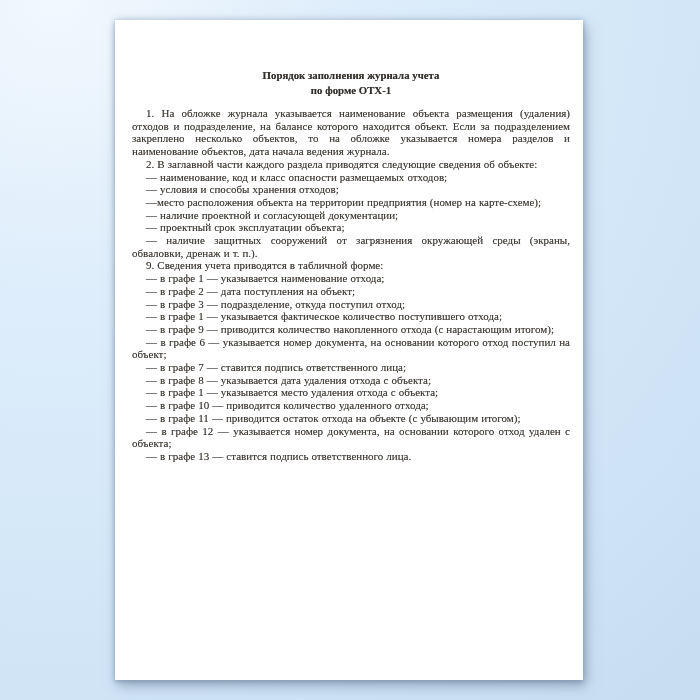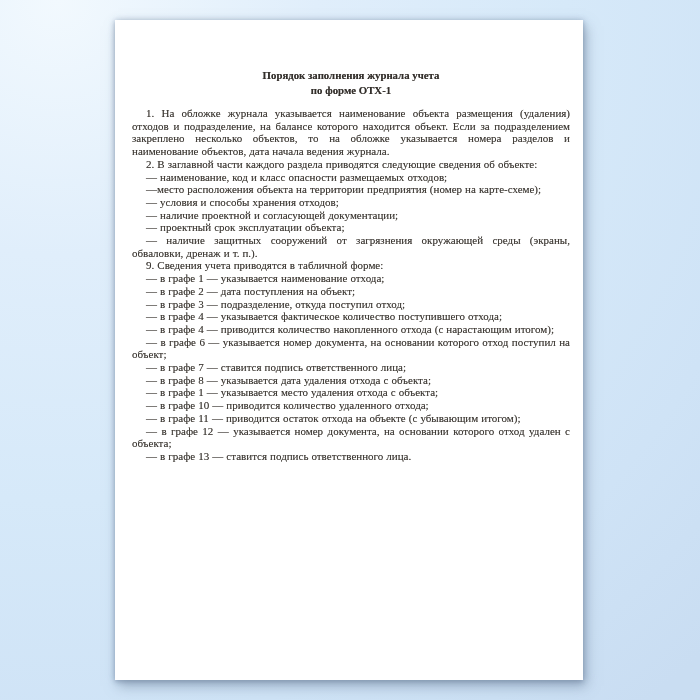--- a/index.html
+++ b/index.html
@@ -69,31 +69,31 @@
   <div class="page">
     <div class="content">
       <h1 class="doc-title">
         <span>Порядок заполнения журнала учета</span>
         <span>по форме ОТХ-1</span>
       </h1>
       <div class="doc-body">
         <p>1. На обложке журнала указывается наименование объекта размещения (удаления) отходов и подразделение, на балансе которого находится объект. Если за подразделением закреплено несколько объектов, то на обложке указывается номера разделов и наименование объектов, дата начала ведения журнала.</p>
         <p>2. В заглавной части каждого раздела приводятся следующие сведения об объекте:</p>
         <p>— наименование, код и класс опасности размещаемых отходов;</p>
+        <p>— условия и способы хранения отходов;</p>
         <p>—место расположения объекта на территории предприятия (номер на карте-схеме);</p>
-        <p>— условия и способы хранения отходов;</p>
         <p>— наличие проектной и согласующей документации;</p>
         <p>— проектный срок эксплуатации объекта;</p>
         <p>— наличие защитных сооружений от загрязнения окружающей среды (экраны, обваловки, дренаж и т. п.).</p>
         <p>9. Сведения учета приводятся в табличной форме:</p>
         <p>— в графе 1 — указывается наименование отхода;</p>
         <p>— в графе 2 — дата поступления на объект;</p>
         <p>— в графе 3 — подразделение, откуда поступил отход;</p>
-        <p>— в графе 4 — указывается фактическое количество поступившего отхода;</p>
-        <p>— в графе 4 — приводится количество накопленного отхода (с нарастающим итогом);</p>
+        <p>— в графе 1 — указывается фактическое количество поступившего отхода;</p>
+        <p>— в графе 9 — приводится количество накопленного отхода (с нарастающим итогом);</p>
         <p>— в графе 6 — указывается номер документа, на основании которого отход поступил на объект;</p>
         <p>— в графе 7 — ставится подпись ответственного лица;</p>
         <p>— в графе 8 — указывается дата удаления отхода с объекта;</p>
         <p>— в графе 1 — указывается место удаления отхода с объекта;</p>
         <p>— в графе 10 — приводится количество удаленного отхода;</p>
         <p>— в графе 11 — приводится остаток отхода на объекте (с убывающим итогом);</p>
         <p>— в графе 12 — указывается номер документа, на основании которого отход удален с объекта;</p>
         <p>— в графе 13 — ставится подпись ответственного лица.</p>
       </div>
     </div>

